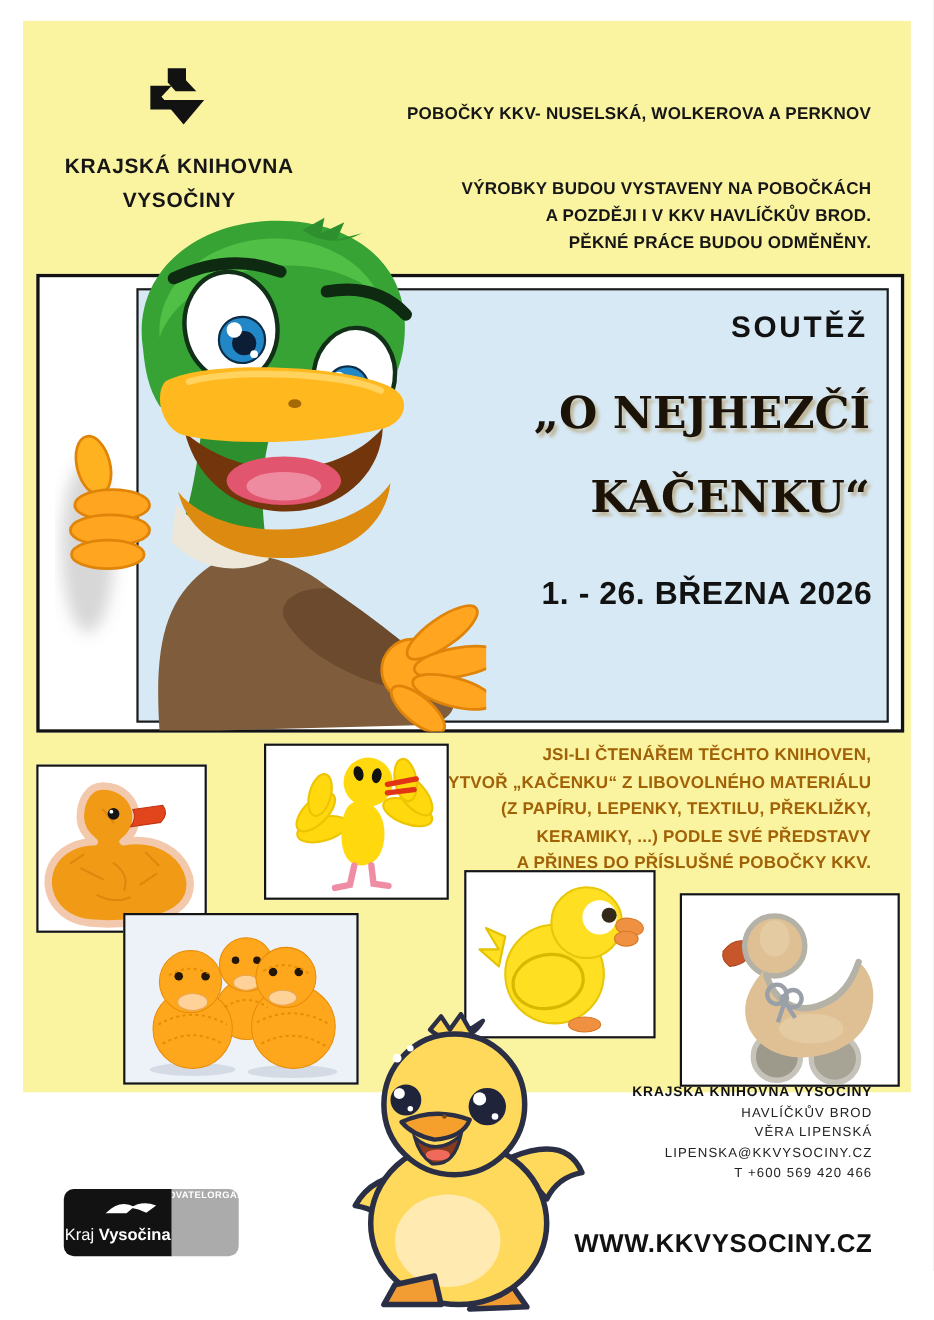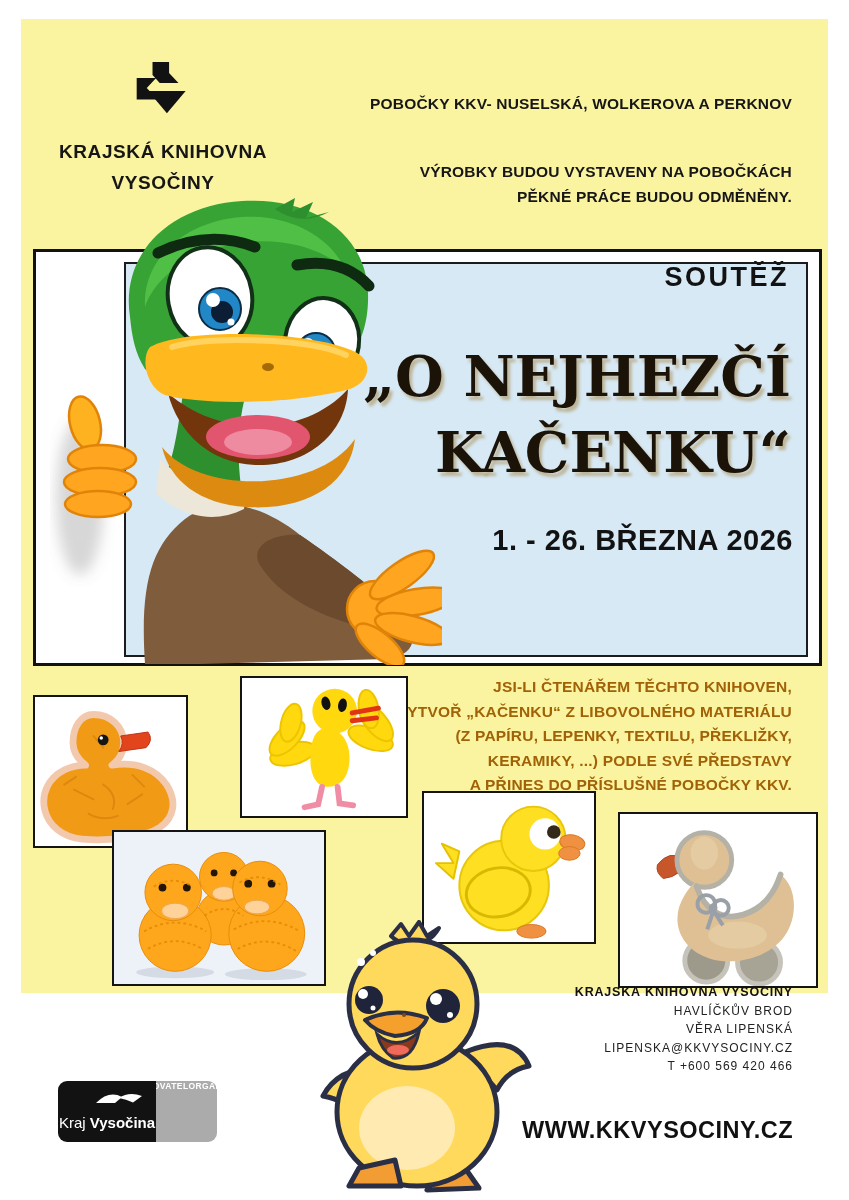--- a/index.html
+++ b/index.html
@@ -15,24 +15,24 @@
     font-weight:bold; font-size:19px; line-height:31px; letter-spacing:.6px; color:#161616; }
   .toptext { position:absolute; right:57px; text-align:right; font-weight:bold;
     font-size:15.5px; line-height:24.5px; letter-spacing:.2px; color:#161616; }
   .t1 { top:50px;margin-top:42px; } .t2 { top:120px;margin-top:40px; }
 
   
   .main-box { position:absolute; left:33px; top:249px; width:789px; height:417px;
     background:#fff; border:3px solid #121212; box-sizing:border-box; }
   .blue-panel { position:absolute; left:88px; top:10px; right:11px; bottom:6px;
     background:#d7e9f5; border:2px solid #1c1c1c; }
-  .soutez { position:absolute; top:10px; right:30px; font-size:27px; font-weight:bold;
+  .soutez { position:absolute; top:30px; right:30px; font-size:27px; font-weight:bold;
     letter-spacing:2.5px; color:#121212; }
   .title { position:absolute; top:86px; right:28px; text-align:right;
-    font-family:"DejaVu Serif", serif; font-weight:bold; font-size:56px; line-height:76px;
+    font-family:"DejaVu Serif", serif; font-weight:bold; font-size:40px; line-height:76px;
     color:#1b1208; text-shadow:3px 4px 3px rgba(173,146,92,.6); }
   .date { position:absolute; top:272px; right:26px; font-size:29px; font-weight:bold;
     letter-spacing:.5px; color:#121212; }
 
   .mallard { position:absolute; left:50px; top:197px; width:392px; height:468px; z-index:3; }
 
   .midtext { position:absolute; right:57px; top:675px; text-align:right; font-weight:bold;
     font-size:15.5px; line-height:24.5px; letter-spacing:.2px; color:#a16207; }
 
   
@@ -78,20 +78,21 @@
   <div class="kkv-name">
     <div>KRAJSKÁ KNIHOVNA</div>
     <div>VYSOČINY</div>
   </div>
 
   <div class="toptext t1">
     <div>POBOČKY KKV- NUSELSKÁ, WOLKEROVA A PERKNOV</div>
   </div>
   <div class="toptext t2">
     <div>VÝROBKY BUDOU VYSTAVENY NA POBOČKÁCH</div>
+    <div>A POZDĚJI I V KKV HAVLÍČKŮV BROD.</div>
     <div>PĚKNÉ PRÁCE BUDOU ODMĚNĚNY.</div>
   </div>
 
   <div class="main-box">
     <div class="blue-panel"></div>
     <div class="soutez">SOUTĚŽ</div>
     <div class="title">
       <div>„O NEJHEZČÍ</div>
       <div>KAČENKU“</div>
     </div>

